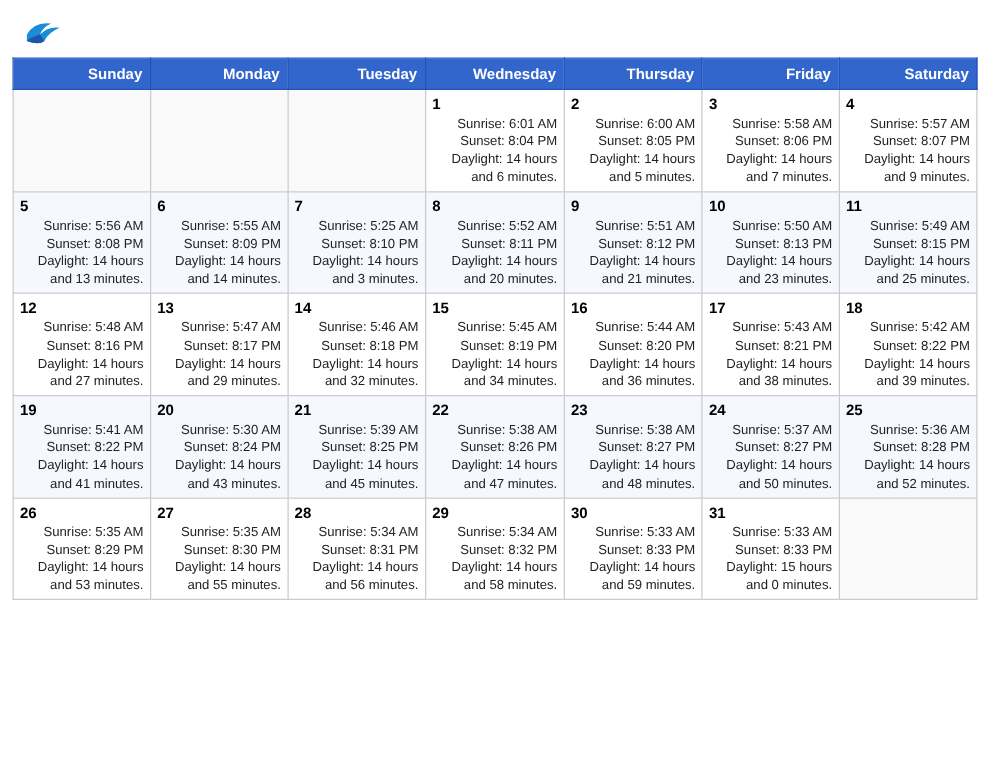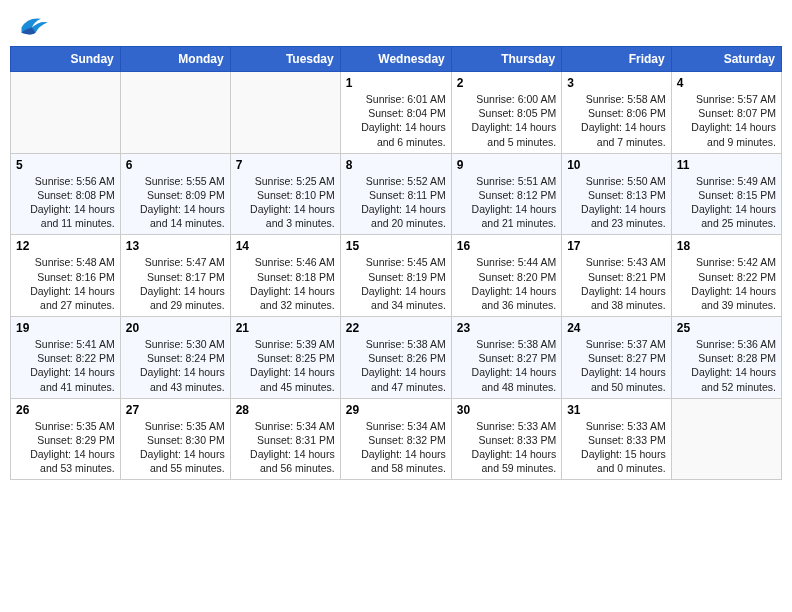--- a/index.html
+++ b/index.html
@@ -142,21 +142,21 @@
           <div class="day-info"><span>Sunrise: 5:58 AM</span><br><span>Sunset: 8:06 PM</span><br><span>Daylight: 14 hours</span><br><span>and 7 minutes.</span></div>
         </td>
         <td>
           <div class="day-number">4</div>
           <div class="day-info"><span>Sunrise: 5:57 AM</span><br><span>Sunset: 8:07 PM</span><br><span>Daylight: 14 hours</span><br><span>and 9 minutes.</span></div>
         </td>
       </tr>
       <tr>
         <td>
           <div class="day-number">5</div>
-          <div class="day-info"><span>Sunrise: 5:56 AM</span><br><span>Sunset: 8:08 PM</span><br><span>Daylight: 14 hours</span><br><span>and 11 minutes.</span></div>
+          <div class="day-info"><span>Sunrise: 5:56 AM</span><br><span>Sunset: 8:08 PM</span><br><span>Daylight: 14 hours</span><br><span>and 13 minutes.</span></div>
         </td>
         <td>
           <div class="day-number">6</div>
           <div class="day-info"><span>Sunrise: 5:55 AM</span><br><span>Sunset: 8:09 PM</span><br><span>Daylight: 14 hours</span><br><span>and 14 minutes.</span></div>
         </td>
         <td>
           <div class="day-number">7</div>
           <div class="day-info"><span>Sunrise: 5:25 AM</span><br><span>Sunset: 8:10 PM</span><br><span>Daylight: 14 hours</span><br><span>and 3 minutes.</span></div>
         </td>
         <td>

